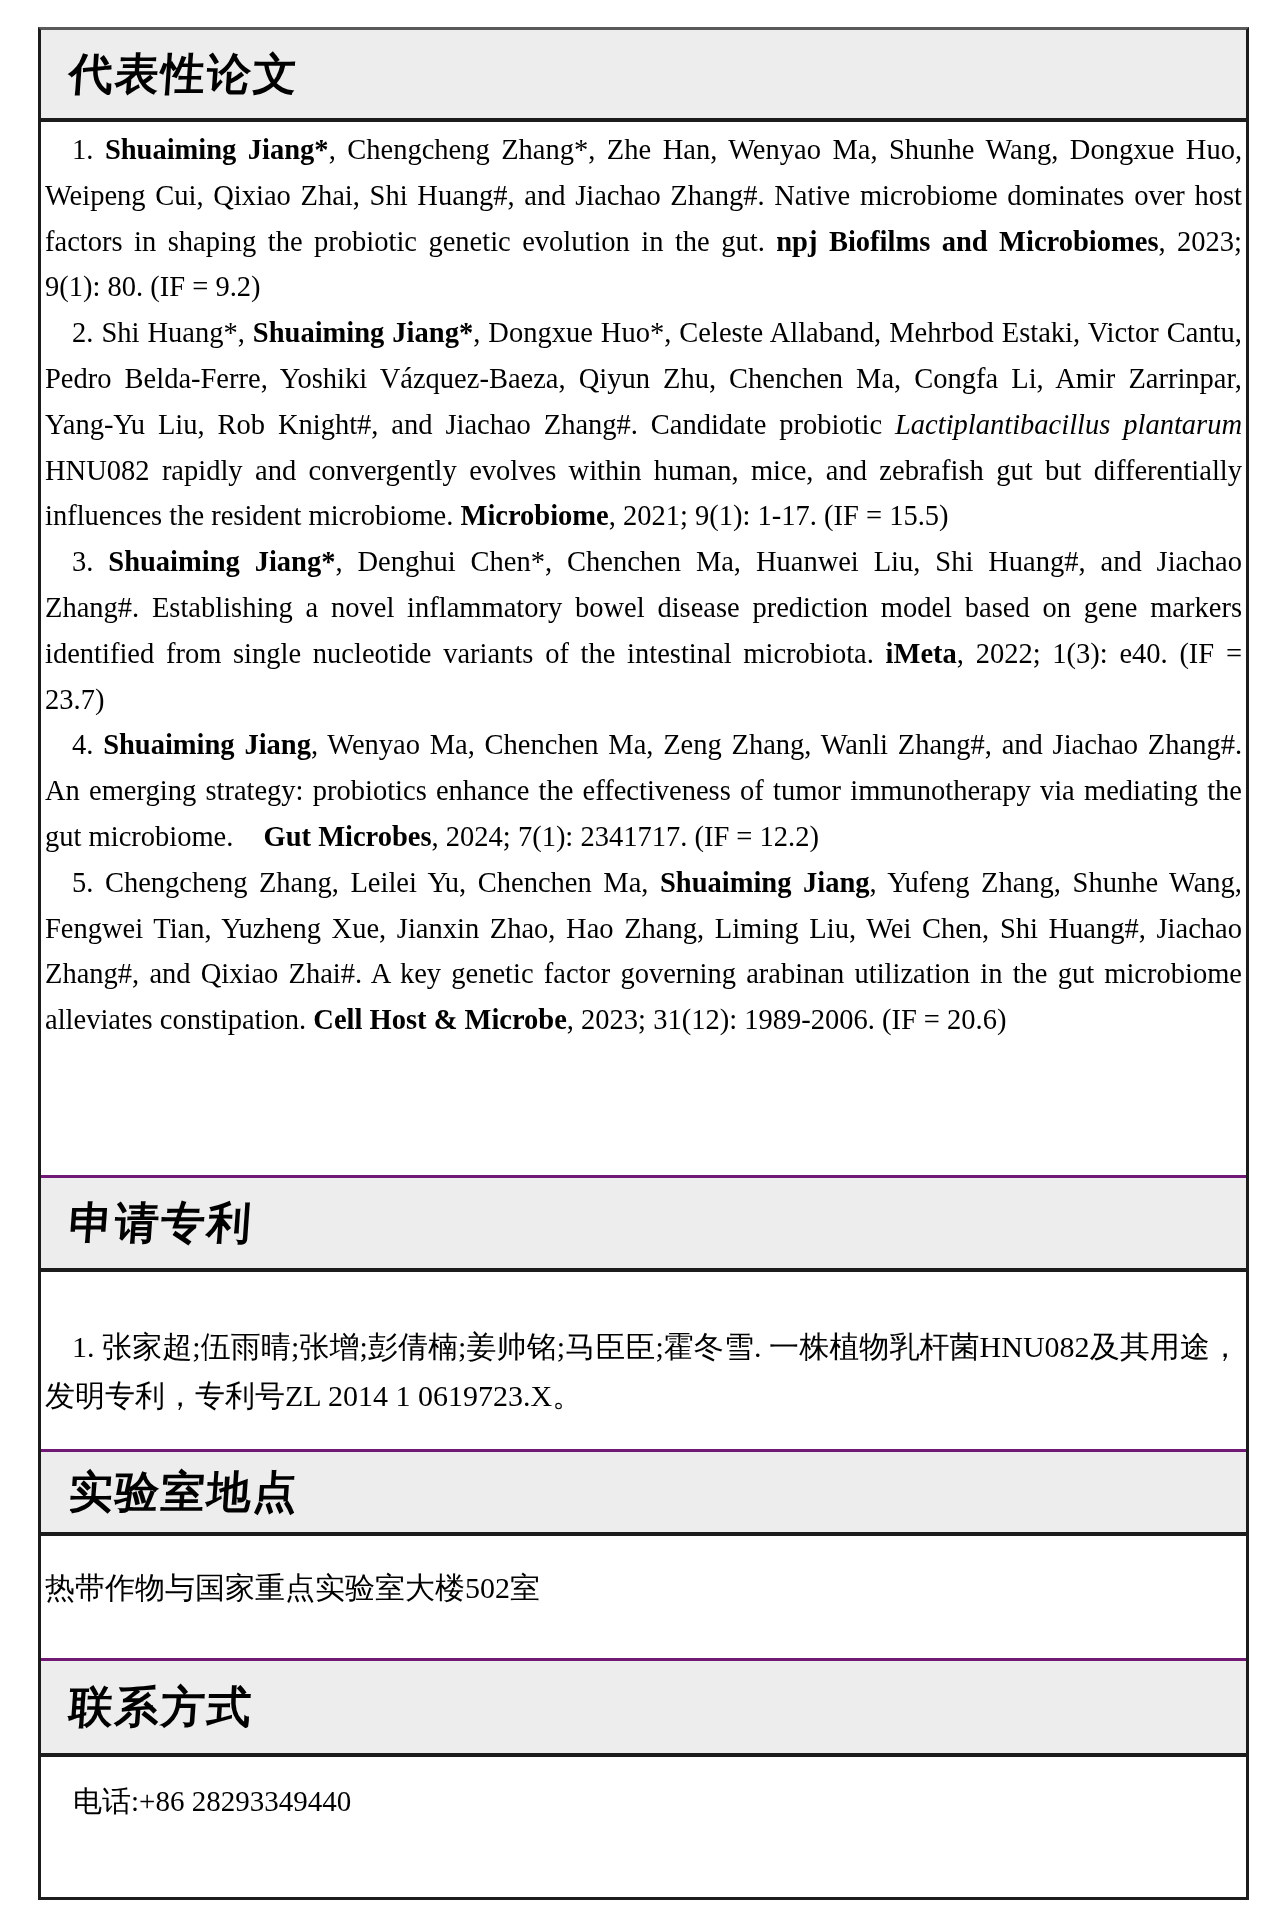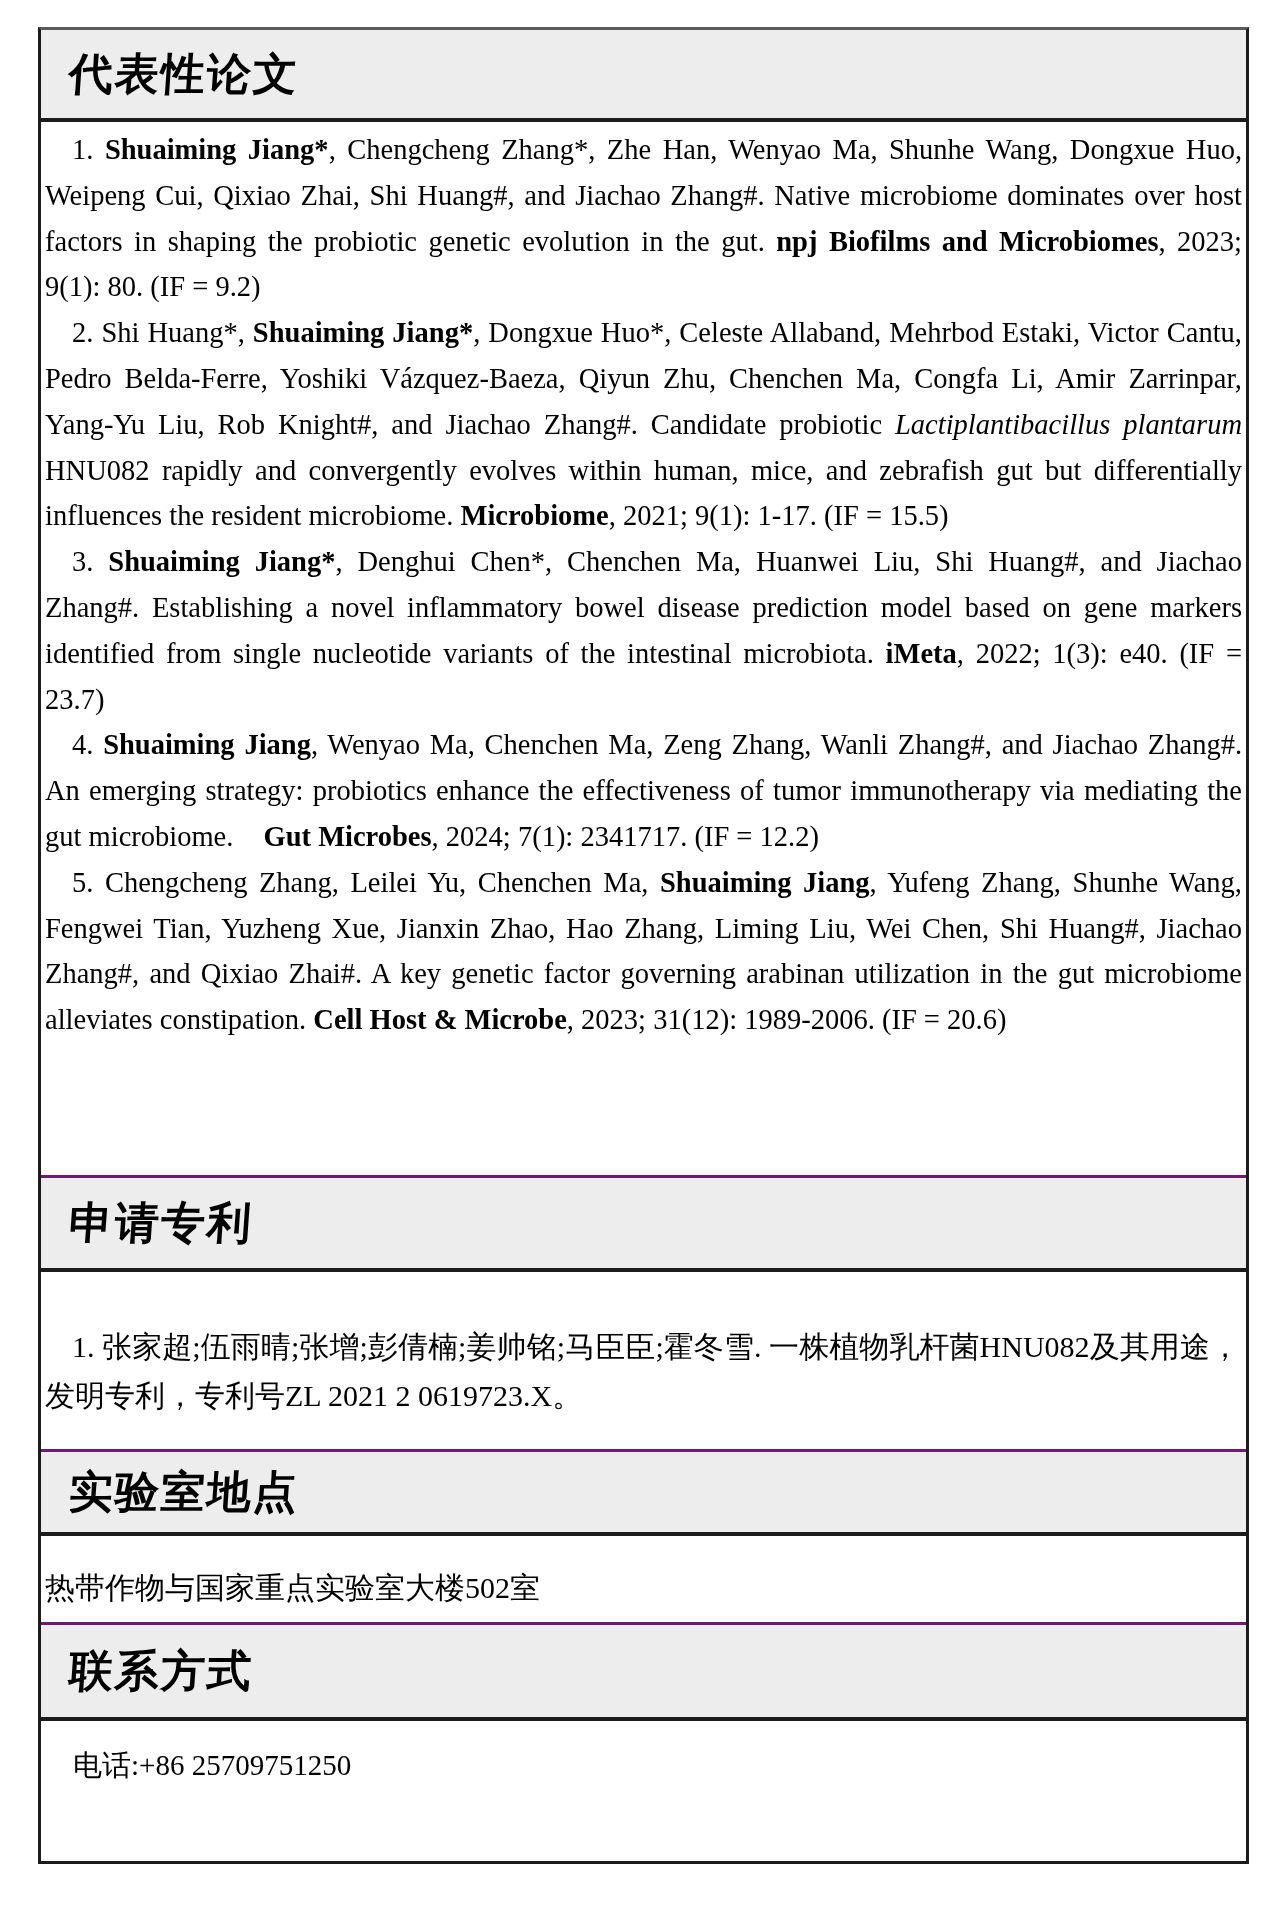--- a/index.html
+++ b/index.html
@@ -46,21 +46,21 @@
     letter-spacing: 2px;
     transform: skewX(-4deg);
     line-height: 1;
     padding-top: 2px;
   }
   .h1 { height: 92px; }
   .b1 { height: 1056px; padding: 5px 4px 0 4px; }
   .h2 { height: 94px; }
   .b2 { height: 180px; padding: 50px 6px 0 4px; }
   .h3 { height: 84px; }
-  .b3 { height: 89px; padding: 28px 6px 0 4px; }
+  .b3 { height: 125px; padding: 28px 6px 0 4px; }
   .h4 { height: 96px; }
   .b4 { height: 140px; padding: 12px 6px 0 32px; }
   .pub {
     margin: 0;
     font-size: 28.5px;
     line-height: 45.8px;
     text-align: justify;
     text-indent: 27px;
   }
   .patent-item {
@@ -97,33 +97,33 @@
       <p class="pub"><span>3. </span><span style="font-weight: 700;">Shuaiming Jiang*</span><span>, Denghui Chen*, Chenchen Ma, Huanwei Liu, Shi Huang#, and Jiachao Zhang#. Establishing a novel inflammatory bowel disease prediction model based on gene markers identified from single nucleotide variants of the intestinal microbiota. </span><span style="font-weight: 700;">iMeta</span><span>, 2022; 1(3): e40. (IF = 23.7)</span></p>
       <p class="pub"><span>4. </span><span style="font-weight: 700;">Shuaiming Jiang</span><span>, Wenyao Ma, Chenchen Ma, Zeng Zhang, Wanli Zhang#, and Jiachao Zhang#. An emerging strategy: probiotics enhance the effectiveness of tumor immunotherapy via mediating the gut microbiome. </span><span style="font-weight: 700; margin-left: 23px;">Gut Microbes</span><span>, 2024; 7(1): 2341717. (IF = 12.2)</span></p>
       <p class="pub"><span>5. Chengcheng Zhang, Leilei Yu, Chenchen Ma, </span><span style="font-weight: 700;">Shuaiming Jiang</span><span>, Yufeng Zhang, Shunhe Wang, Fengwei Tian, Yuzheng Xue, Jianxin Zhao, Hao Zhang, Liming Liu, Wei Chen, Shi Huang#, Jiachao Zhang#, and Qixiao Zhai#. A key genetic factor governing arabinan utilization in the gut microbiome alleviates constipation. </span><span style="font-weight: 700;">Cell Host &amp; Microbe</span><span>, 2023; 31(12): 1989-2006. (IF = 20.6)</span></p>
     </div>
 
     <div class="sec sec-header h2">
       <span class="hdr-text">申请专利</span>
     </div>
 
     <div class="sec b2">
-      <p class="patent-item">1. 张家超;伍雨晴;张增;彭倩楠;姜帅铭;马臣臣;霍冬雪. 一株植物乳杆菌HNU082及其用途，发明专利，专利号ZL 2021 2 0619723.X。</p>
+      <p class="patent-item">1. 张家超;伍雨晴;张增;彭倩楠;姜帅铭;马臣臣;霍冬雪. 一株植物乳杆菌HNU082及其用途，发明专利，专利号ZL 2014 1 0619723.X。</p>
     </div>
 
     <div class="sec sec-header h3">
       <span class="hdr-text">实验室地点</span>
     </div>
 
     <div class="sec b3">
       <p class="loc-text">热带作物与国家重点实验室大楼502室</p>
     </div>
 
     <div class="sec sec-header h4">
       <span class="hdr-text">联系方式</span>
     </div>
 
     <div class="sec b4">
-      <p class="contact-line">电话:+86 25709751250</p>
+      <p class="contact-line">电话:+86 28293349440</p>
     </div>
 
   </div>
 </div>
 
 </body></html>

